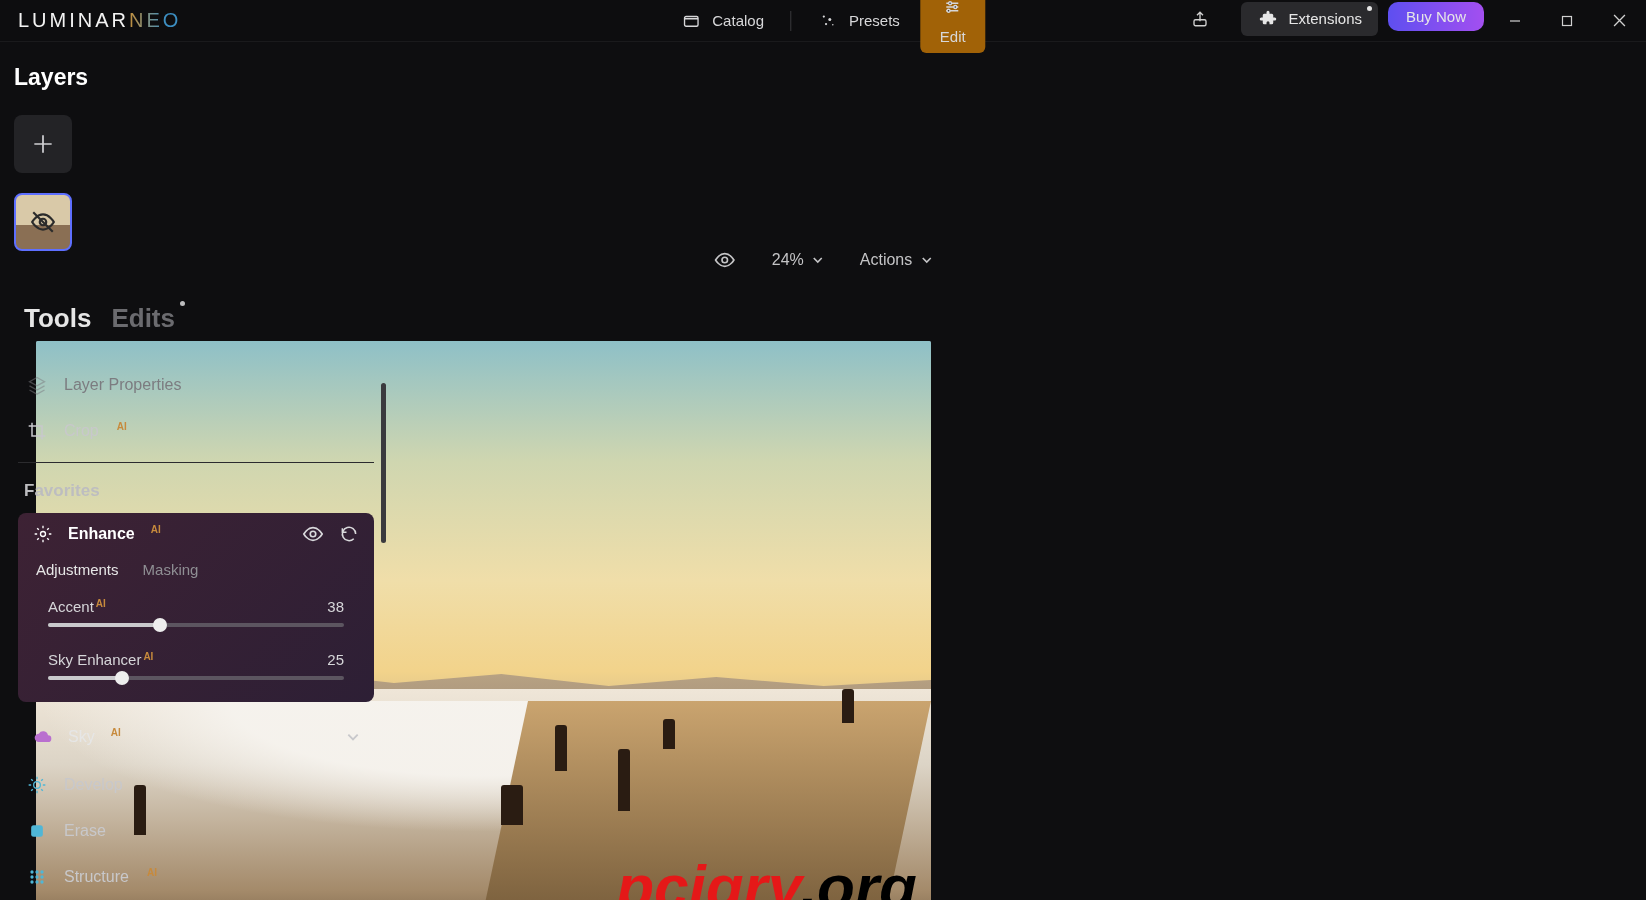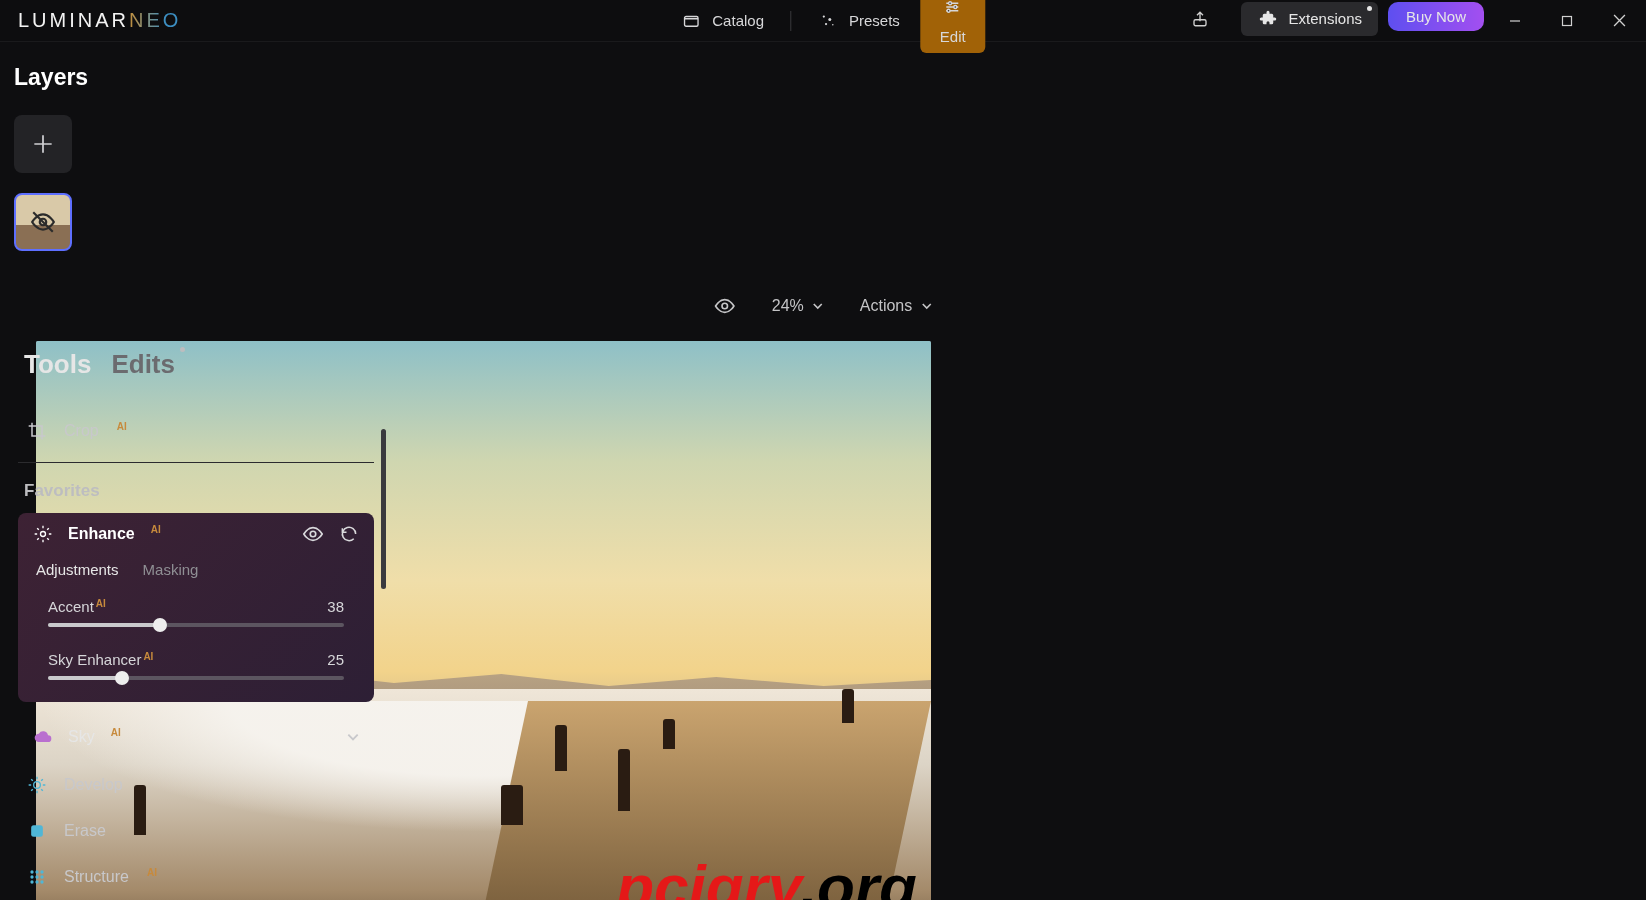--- a/index.html
+++ b/index.html
@@ -217,20 +217,28 @@
   </div>
 
   <div class="sidebar-right">
     <div class="scrollbar-stub"></div>
 
     <div class="r-tabs">
       <div class="r-tab"><span>Tools</span></div>
       <div class="r-tab inactive"><span>Edits</span><span class="sup-dot"></span></div>
     </div>
 
+    <div class="tool-row dim">
+      <span class="tool-icon">
+        <svg width="20" height="20" viewBox="0 0 24 24" fill="none" stroke="currentColor" stroke-width="1.6">
+            <path d="M12 3l9 5-9 5-9-5 9-5zM3 13l9 5 9-5M3 18l9 5 9-5" opacity=".5"></path>
+          </svg>
+      </span>
+      <span>Layer Properties</span>
+    </div>
 
     <div class="tool-row">
       <span class="tool-icon">
         <svg width="20" height="20" viewBox="0 0 24 24" fill="none" stroke="currentColor" stroke-width="1.8">
             <path d="M6 2v16h16M2 6h16v16"></path>
           </svg>
       </span>
       <span>Crop</span>
       <span class="ai-badge">AI</span>
     </div>

